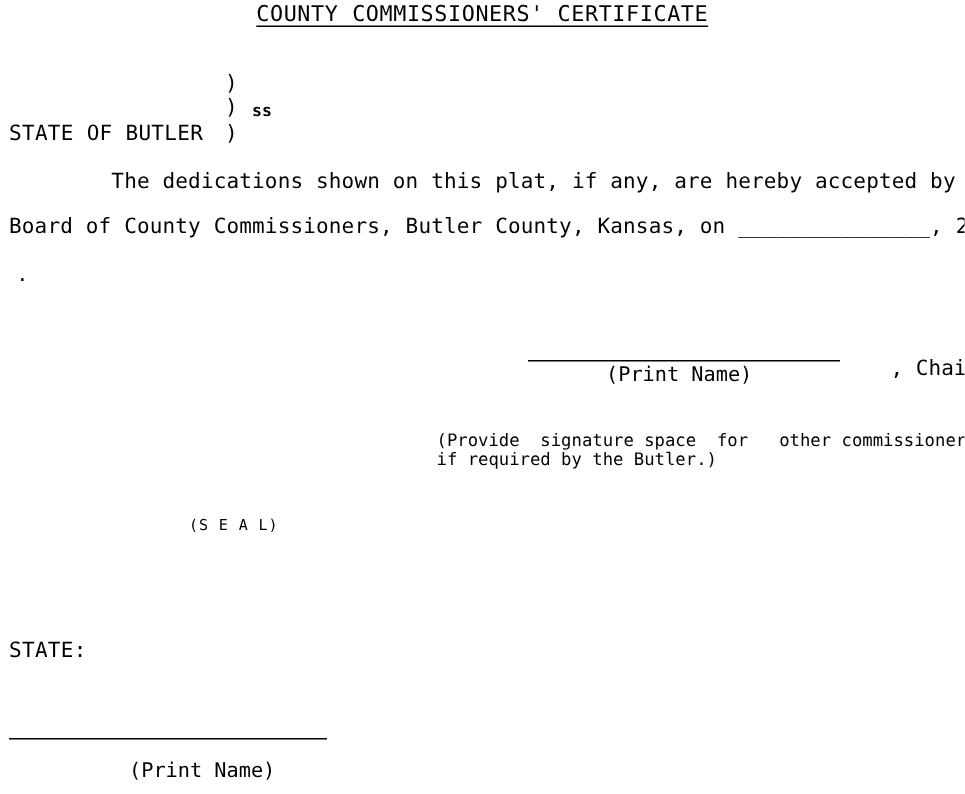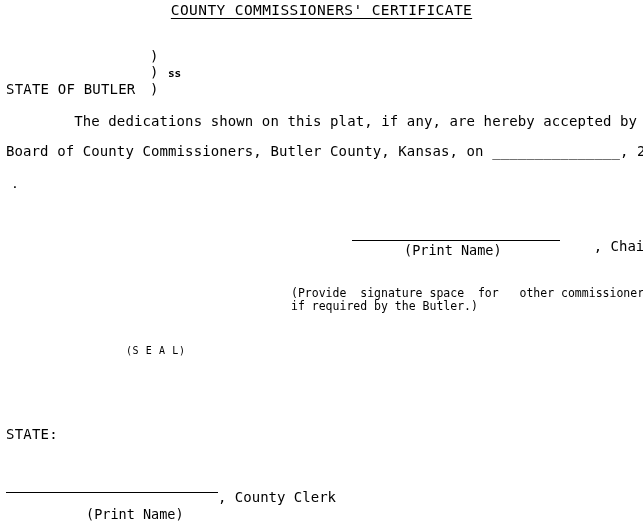--- a/index.html
+++ b/index.html
@@ -199,16 +199,15 @@
   <div class="chairman-printname">(Print Name)</div>
 
   <div class="provide-note"><span>(Provide  signature space  for   other commissioners</span>
 <span>if required by the Butler.)</span></div>
 
   <div class="seal">(S E A L)</div>
 
   <div class="attest">STATE:</div>
 
   <div class="clerk-rule"></div>
-  <div class="clerk-label">, County Clerk</div>
   <div class="clerk-printname">(Print Name)</div>
 
 </div>
 
 </body></html>

